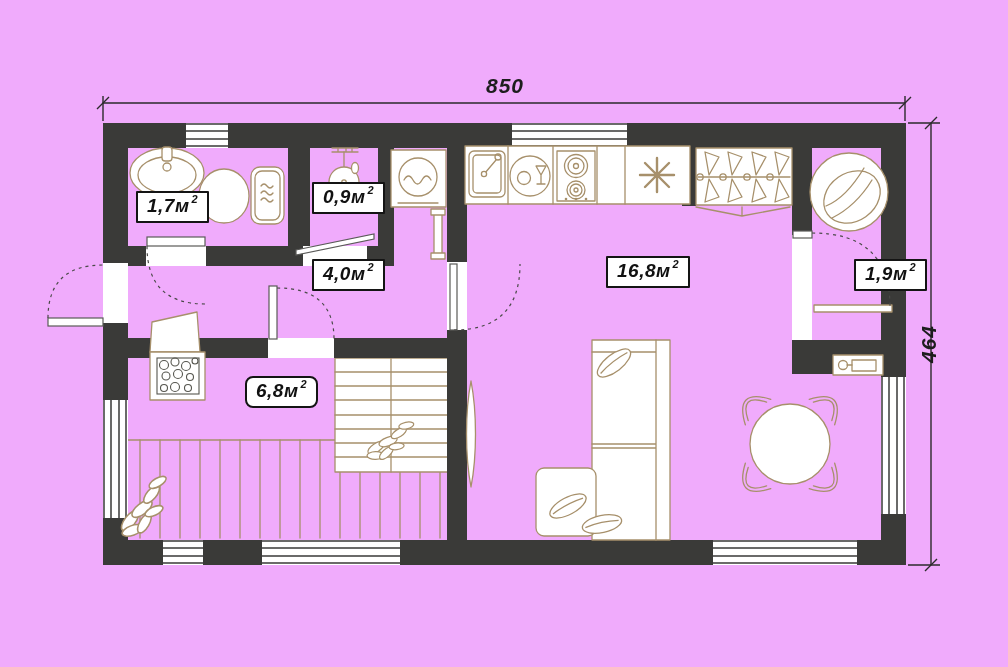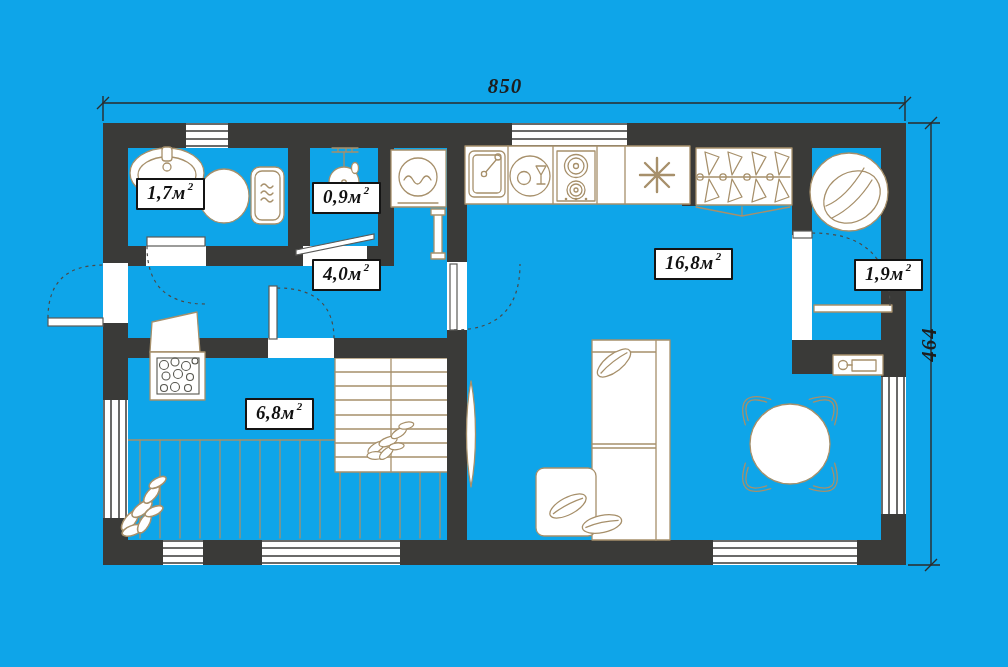--- a/index.html
+++ b/index.html
@@ -1,17 +1,17 @@
 <!DOCTYPE html>
 <html><head>
 <meta charset="utf-8">
 <style>
   html,body{margin:0;padding:0;background:#ffffff;}
-  #stage{position:relative;width:1008px;height:667px;background:#0ea5e9;overflow:hidden;
-         font-family:Liberation Serif, serif;}
+  #stage{position:relative;width:1008px;height:667px;background:#f0abfc;overflow:hidden;
+         font-family:Liberation Sans, sans-serif;}
   svg{position:absolute;left:0;top:0;}
   .w{fill:#3a3a38;stroke:none;}
   .op{fill:#ffffff;stroke:none;}
   .f{stroke:#a7906b;fill:none;stroke-width:1.3;stroke-linecap:round;stroke-linejoin:round;}
   .fw{stroke:#a7906b;fill:#ffffff;stroke-width:1.3;stroke-linejoin:round;}
   .dk{stroke:#56564f;fill:none;stroke-width:1.1;}
   .win{stroke:#3a3a38;fill:none;stroke-width:1.5;}
   .door{stroke:#5a5a58;fill:#ffffff;stroke-width:1.2;}
   .arc{stroke:#4a4a48;fill:none;stroke-width:1.2;stroke-dasharray:3 4;}
   .dim{stroke:#2b2b2b;fill:none;stroke-width:1.4;}
@@ -272,31 +272,31 @@
   </g>
   <g class="dim">
     <path d="M931,123 V565 M908,123 H940 M908,565 H940"></path>
     <path d="M925,129 L937,117 M925,571 L937,559"></path>
   </g>
 </svg>
 
   <div class="dim-label" style="left:455px;top:74px;width:100px;">850</div>
   <div class="dim-label" style="left:899px;top:332px;width:60px;transform:rotate(-90deg);">464</div>
 
-  <div class="room-label" style="left:136px;top:178px;">
+  <div class="room-label" style="left:136px;top:191px;">
     <span>1,7м</span><sup>2</sup>
   </div>
   <div class="room-label" style="left:312px;top:182px;">
     <span>0,9м</span><sup>2</sup>
   </div>
   <div class="room-label" style="left:312px;top:259px;">
     <span>4,0м</span><sup>2</sup>
   </div>
-  <div class="room-label" style="left:606px;top:248px;margin-left:48px;">
+  <div class="room-label" style="left:606px;top:256px;">
     <span>16,8м</span><sup>2</sup>
   </div>
   <div class="room-label" style="left:854px;top:259px;">
     <span>1,9м</span><sup>2</sup>
   </div>
-  <div class="room-label" style="left:245px;top:398px;">
+  <div class="room-label" style="left:245px;top:376px;border-radius:8px;">
     <span>6,8м</span><sup>2</sup>
   </div>
 </div>
 
 </body></html>

